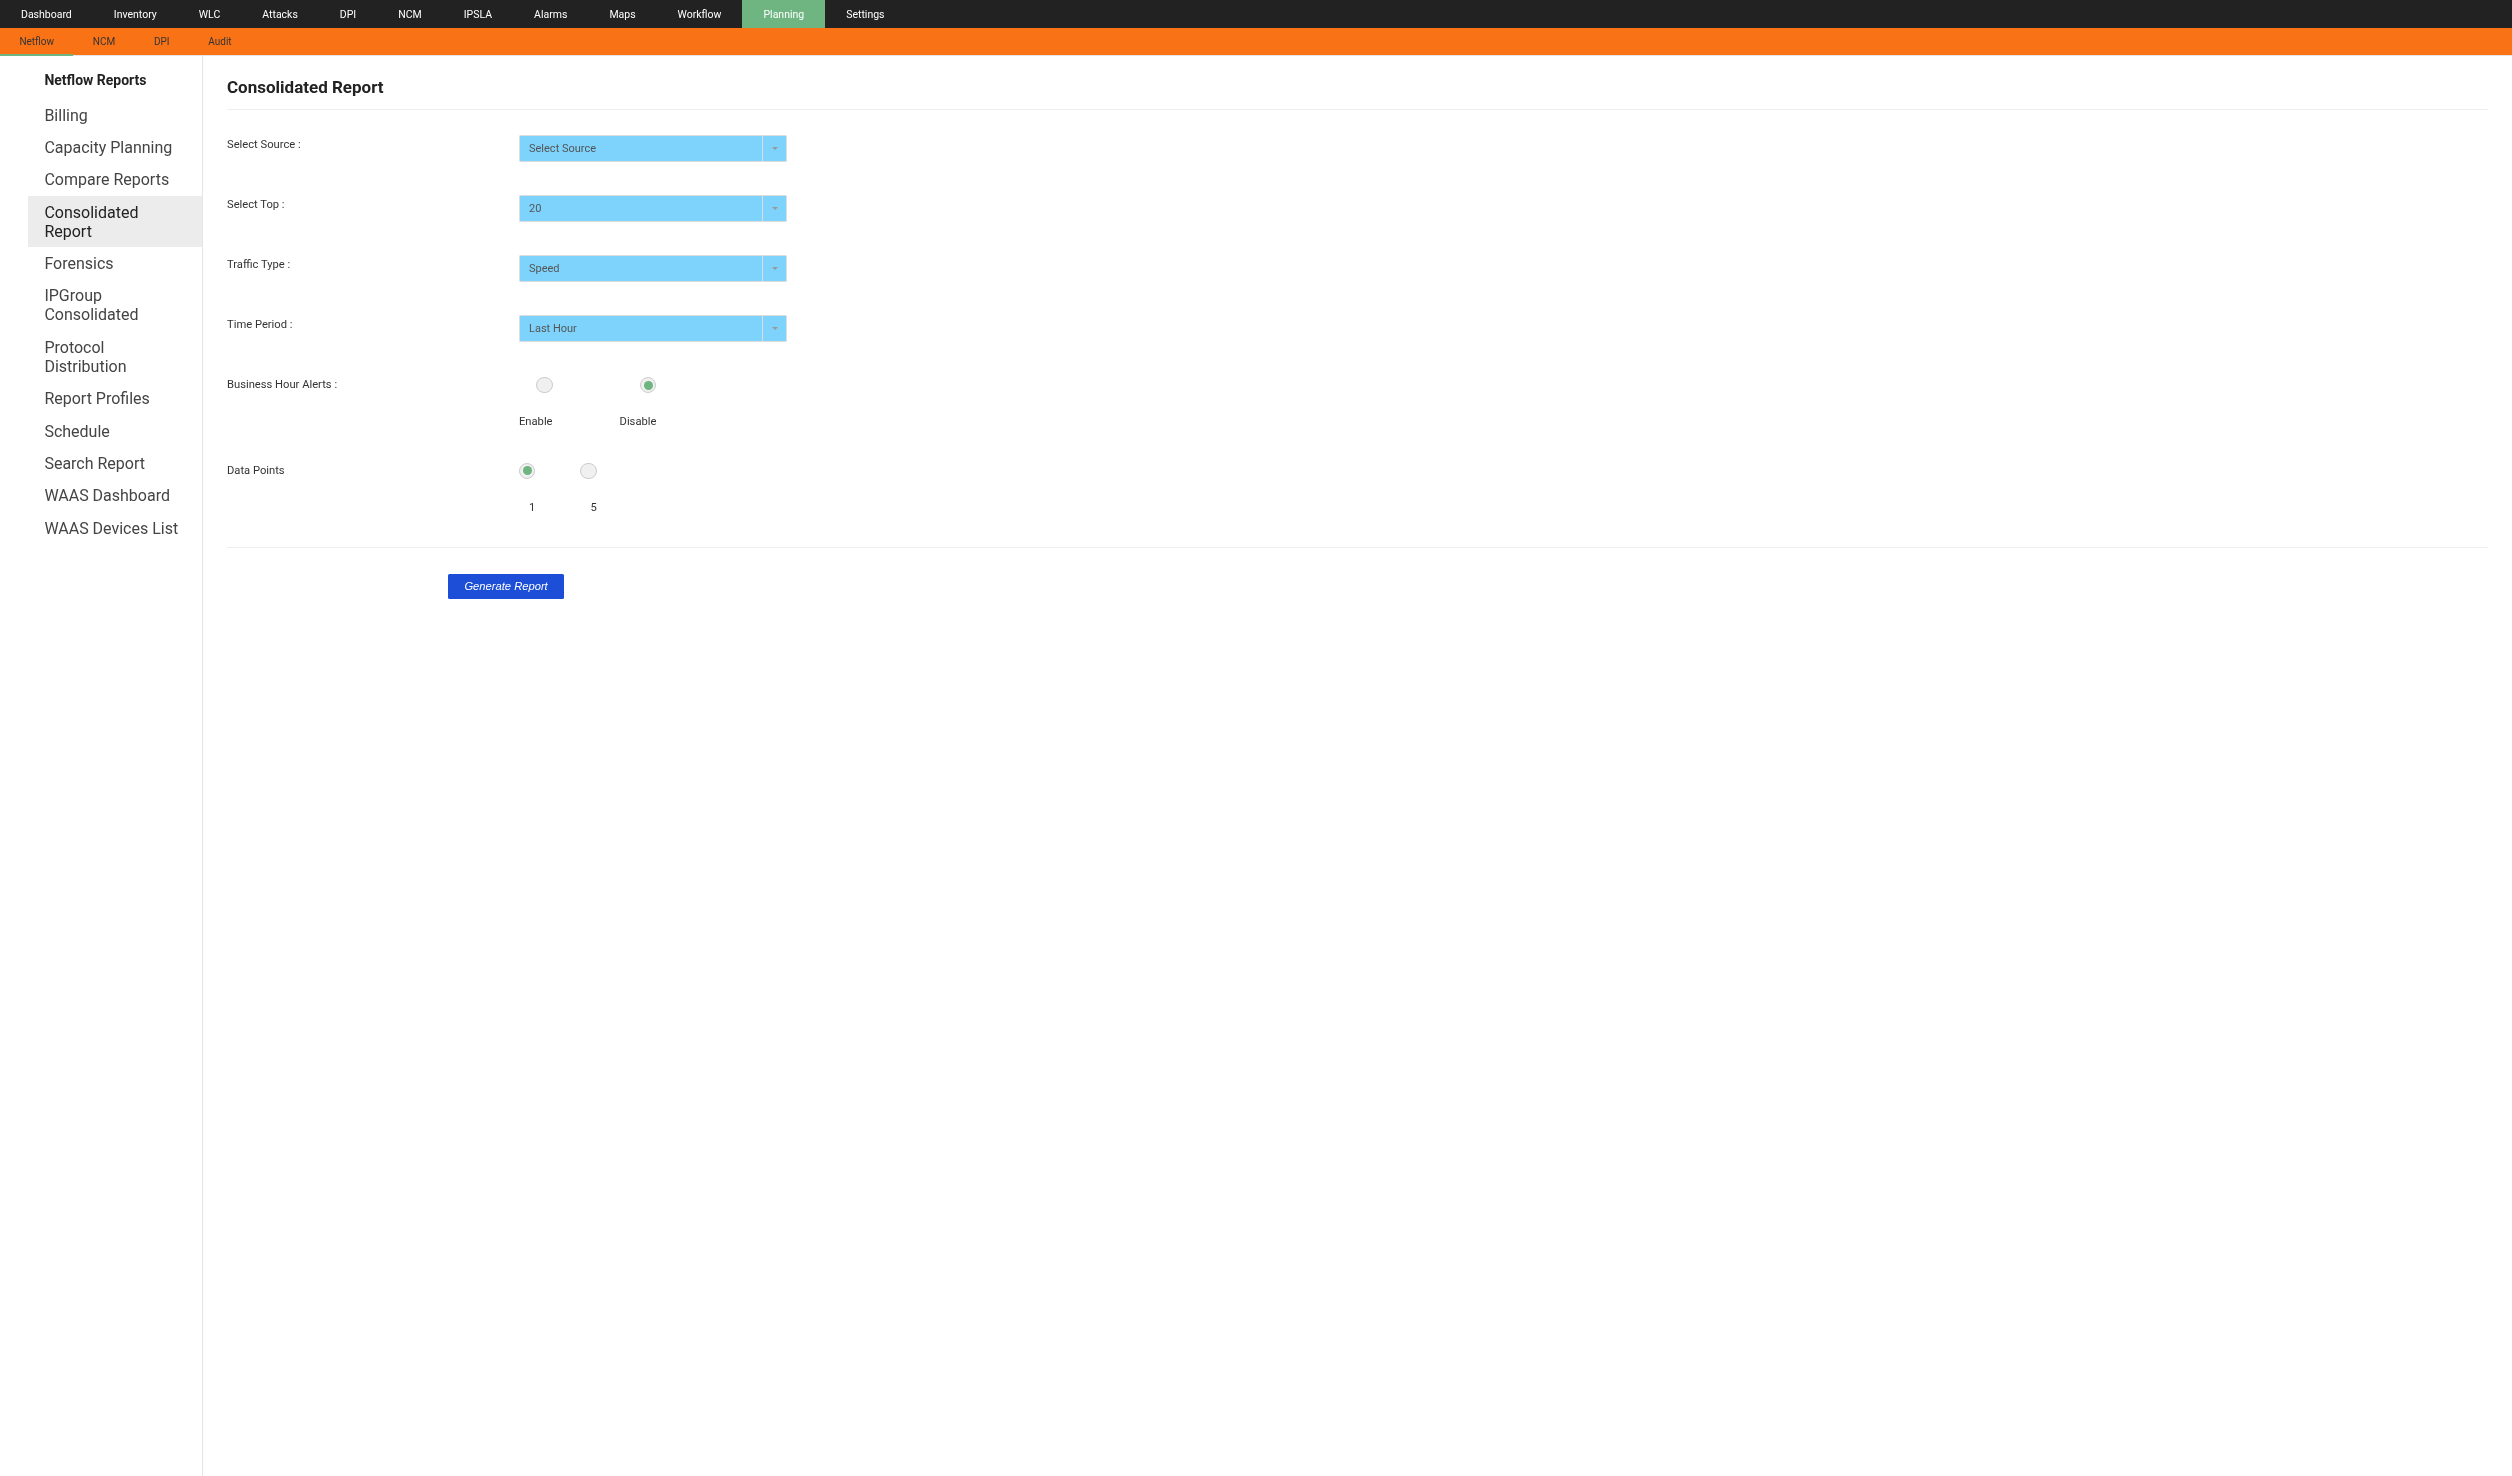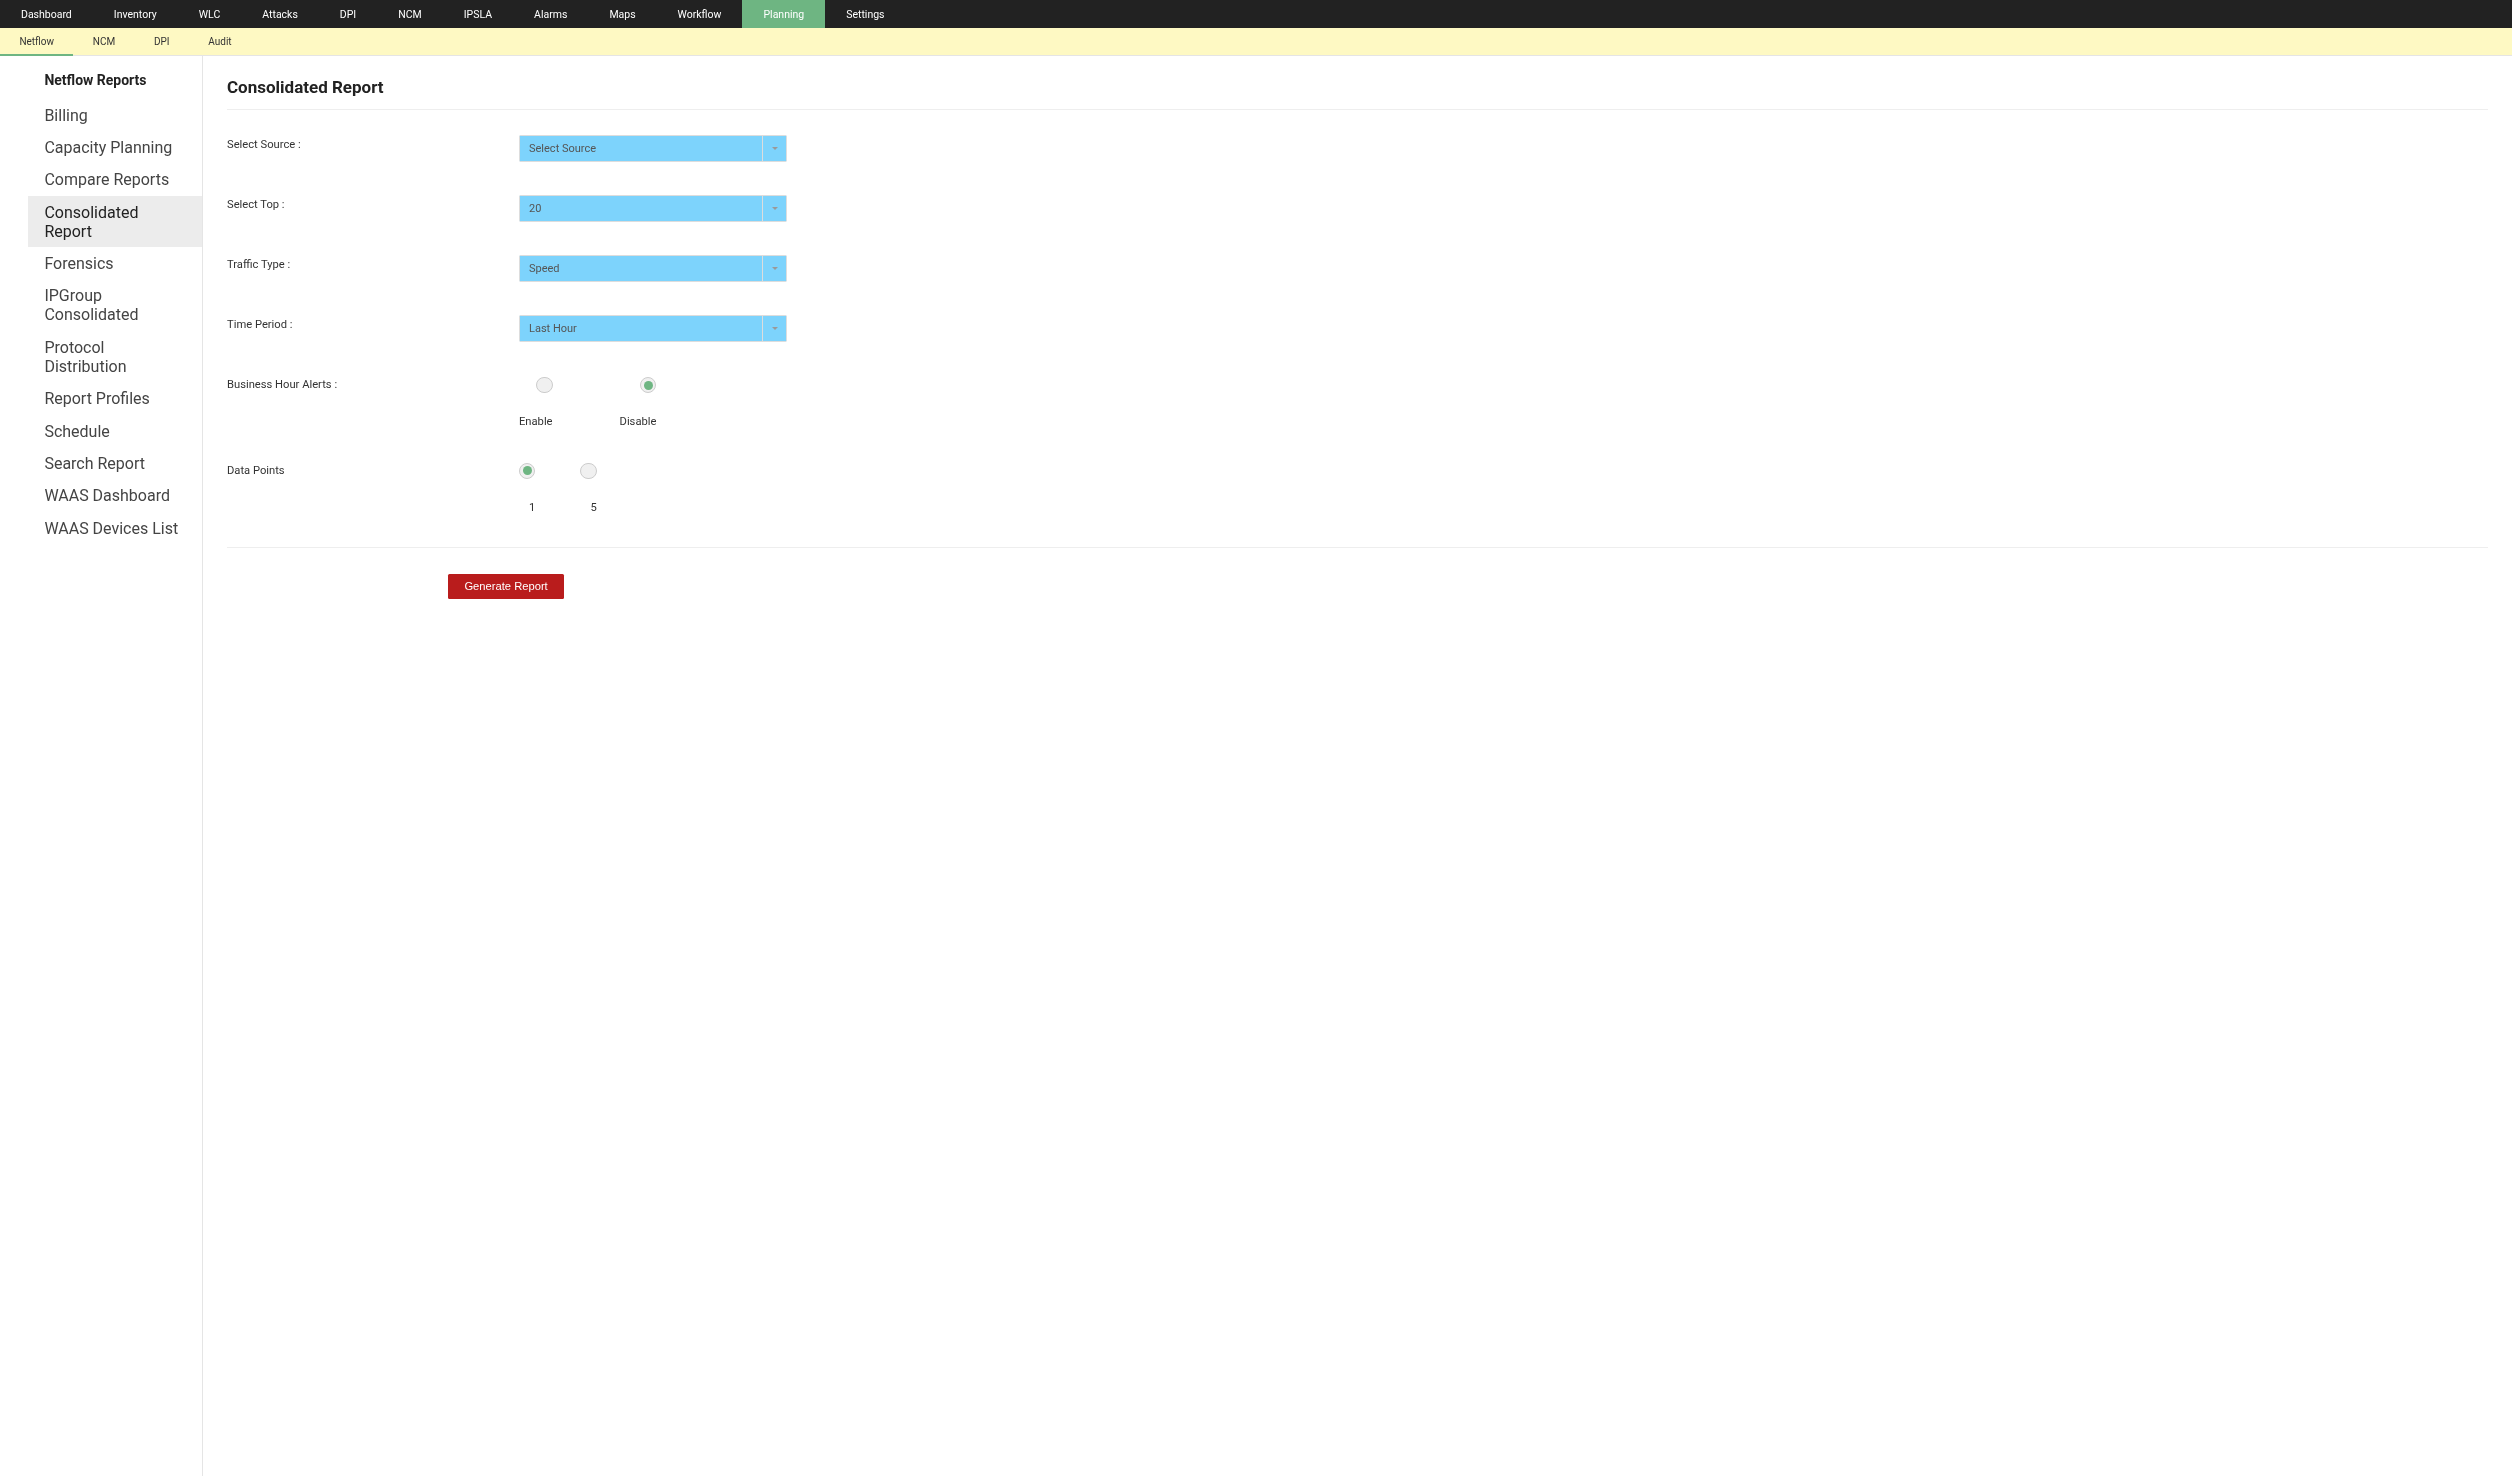--- a/index.html
+++ b/index.html
@@ -26,21 +26,21 @@
       display: flex;
       align-items: center;
       cursor: pointer;
       white-space: nowrap;
     }
     .top-nav-item.active {
       background: #6eb582;
     }
     
     .sub-nav {
-      background: #fef9c3;
+      background: #f97316;
       border-bottom: 0.7px solid #e5e5e5;
       display: flex;
       height: 28px;
       align-items: stretch;
     }
     .sub-nav-item {
       color: #333;
       font-size: 10px;
       padding: 0 19.4px;
       display: flex;
@@ -185,27 +185,28 @@
     .divider {
       border: none;
       border-top: 0.7px solid #eee;
       margin: 30px 0 25.4px 0;
     }
     .submit-row {
       display: flex;
     }
     .generate-btn {
       margin-left: 221px;
-      background: #b91c1c;
+      background: #1d4ed8;
       color: #fff;
       border: none;
       font-size: 11.2px;
       padding: 6.7px 16.4px;
       border-radius: 1.5px;
       cursor: pointer;
+      font-style: italic;
     }
   </style>
 </head>
 <body>
 
 <nav class="top-nav">
   <div class="top-nav-item">Dashboard</div>
   <div class="top-nav-item">Inventory</div>
   <div class="top-nav-item">WLC</div>
   <div class="top-nav-item">Attacks</div>

